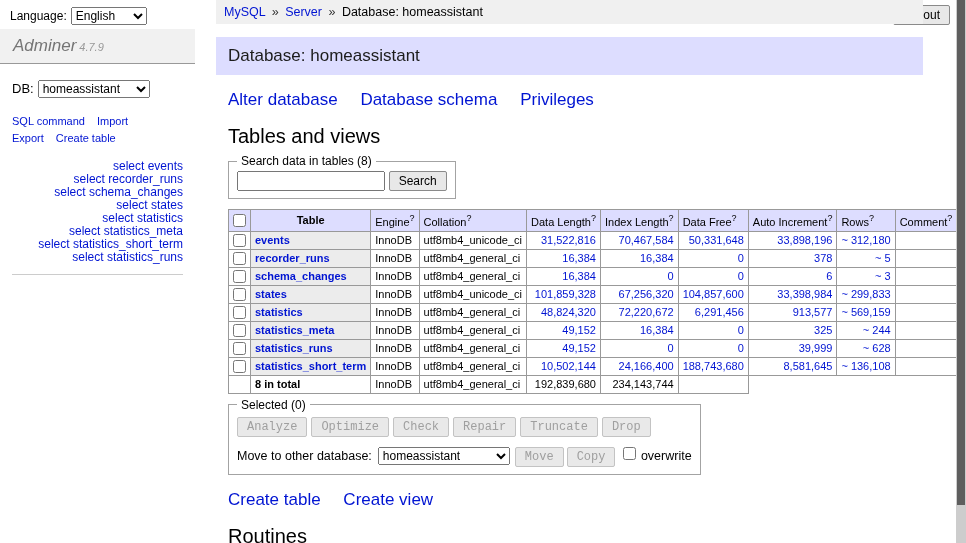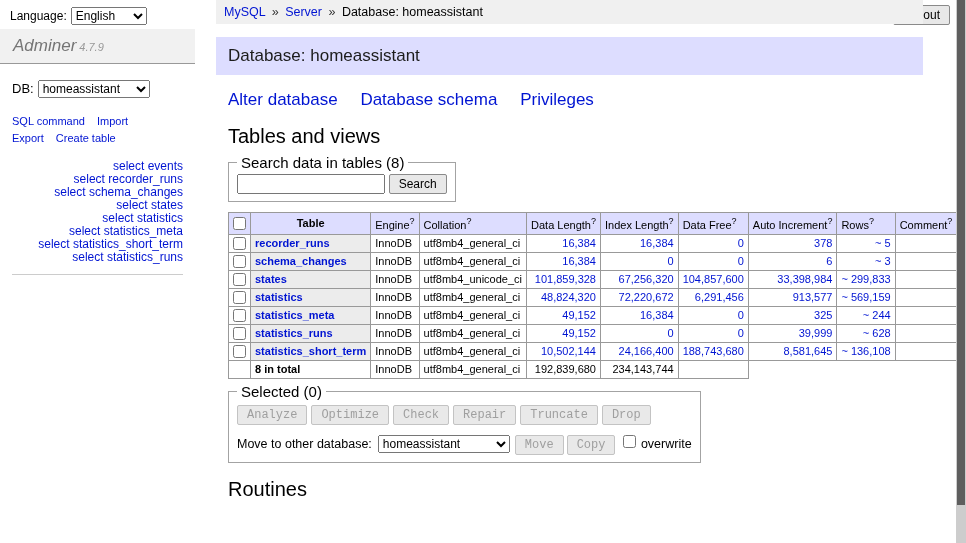--- a/index.html
+++ b/index.html
@@ -50,21 +50,21 @@
   }
   #main-pad { padding: 0 12px; }
   .links-row { margin: 15px 0 0; font-size: 17px; }
   .links-row a { margin-right: 18px; }
   h3 { font-size: 20px; font-weight: normal; margin: 15px 0 6px; }
 
   fieldset {
     display: inline-block; border: 1px solid #a3a3a3;
     padding: 3px 8px 7px; margin: 0;
   }
-  legend { font-size: 15px; padding: 0 4px; }
+  legend { font-size: 12px; padding: 0 4px; }
   #search-input { width: 148px; font-size: 12px; padding: 1px 2px; }
 
   
   table#db-table { border-collapse: collapse; margin-top: 10px; font-size: 11px; }
   #db-table td, #db-table th {
     border: 1px solid #999; padding: 1px 4px; line-height: 15px;
     white-space: nowrap; text-align: left; font-weight: normal;
   }
   #db-table thead td, #db-table thead th { background: #ddddff; }
   #db-table thead th.th-table { font-weight: bold; text-align: center; }
@@ -157,20 +157,32 @@
             <th><span>Index Length</span><sup>?</sup></th>
             <th><span>Data Free</span><sup>?</sup></th>
             <th><span>Auto Increment</span><sup>?</sup></th>
             <th><span>Rows</span><sup>?</sup></th>
             <th><span>Comment</span><sup>?</sup></th>
           </tr>
         </thead>
       <tbody>
           <tr>
             <td class="chk"><input type="checkbox" style=""></td>
+            <th class="name-cell"><a>events</a></th>
+            <td>InnoDB</td>
+            <td>utf8mb4_unicode_ci</td>
+            <td class="num"><a>31,522,816</a></td>
+            <td class="num"><a>70,467,584</a></td>
+            <td class="num"><a>50,331,648</a></td>
+            <td class="num"><a>33,898,196</a></td>
+            <td class="num"><a>~ 312,180</a></td>
+            <td></td>
+          </tr>
+          <tr>
+            <td class="chk"><input type="checkbox" style=""></td>
             <th class="name-cell"><a>recorder_runs</a></th>
             <td>InnoDB</td>
             <td>utf8mb4_general_ci</td>
             <td class="num"><a>16,384</a></td>
             <td class="num"><a>16,384</a></td>
             <td class="num"><a>0</a></td>
             <td class="num"><a>378</a></td>
             <td class="num"><a>~ 5</a></td>
             <td></td>
           </tr>
@@ -260,20 +272,24 @@
 
     <fieldset id="selected-fieldset">
       <legend>Selected (0)</legend>
       <div class="btn-row"><button class="btn-disabled" disabled="">Analyze</button><button class="btn-disabled" disabled="">Optimize</button><button class="btn-disabled" disabled="">Check</button><button class="btn-disabled" disabled="">Repair</button><button class="btn-disabled" disabled="">Truncate</button><button class="btn-disabled" disabled="">Drop</button></div>
       <div class="move-row">
         <span>Move to other database:</span><select><option>homeassistant</option></select><button class="btn-disabled" disabled="">Move</button><button class="btn-disabled" disabled="">Copy</button>
         <input type="checkbox" id="overwrite-cb" style=""><label for="overwrite-cb">overwrite</label>
       </div>
     </fieldset>
 
+    <div class="links-row">
+      <a>Create table</a>
+      <a>Create view</a>
+    </div>
 
     <h3>Routines</h3>
     
 
     
   </div>
 </div>
 
 <div id="scrollbar">
   <div id="scrollbar-thumb"></div>

